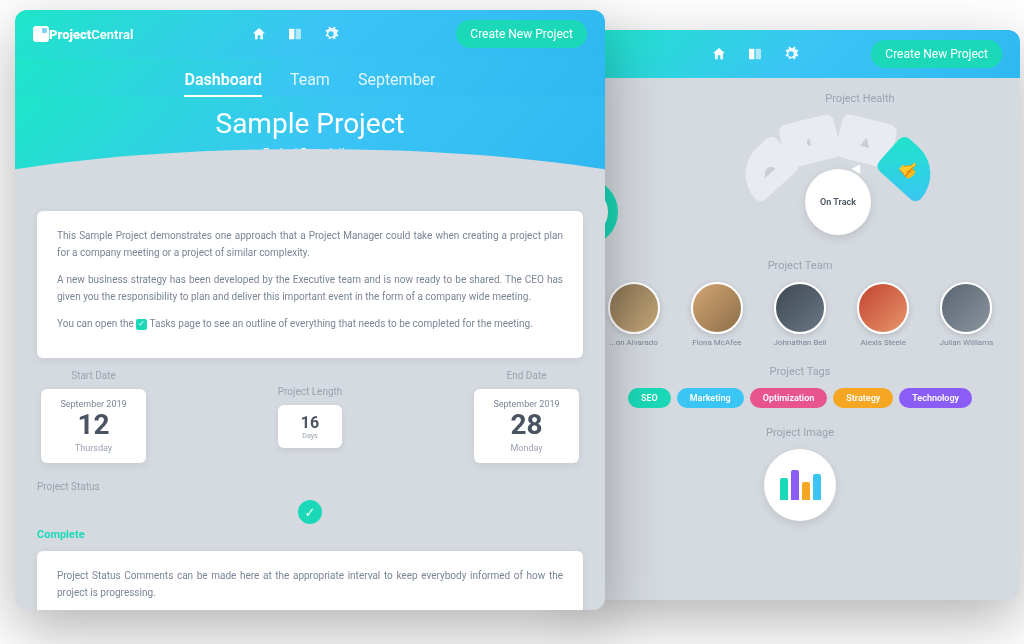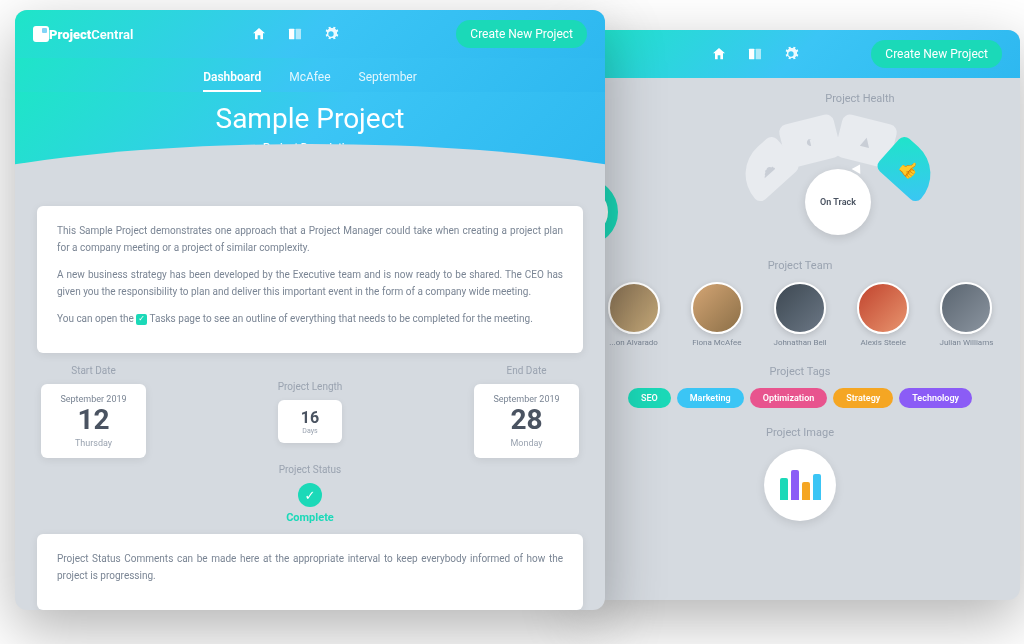--- a/index.html
+++ b/index.html
@@ -7,21 +7,21 @@
 .window{position:absolute;border-radius:12px;overflow:hidden;box-shadow:0 20px 60px rgba(0,0,0,0.3)}
 .window-back{left:580px;top:30px;width:440px;height:570px;background:#d5dae0}
 .window-front{left:15px;top:10px;width:590px;height:600px;background:#d5dae0}
 .header{background:linear-gradient(135deg,#1ee5c8 0%,#3bc5f5 50%,#2eb8f0 100%);padding:10px 18px;display:flex;align-items:center;justify-content:space-between}
 .logo{display:flex;align-items:center;gap:0;color:#fff;font-weight:600;font-size:13px}
 .logo-icon{width:16px;height:16px;background:#fff;border-radius:3px;position:relative}
 .logo-icon::before{content:'';position:absolute;right:2px;top:2px;width:5px;height:5px;background:rgba(46,184,240,0.6);border-radius:1px}
 .nav-icons{display:flex;gap:20px;color:#fff}
 .nav-icon{width:16px;height:16px;cursor:pointer}
 .create-btn{background:#1bd9b8;color:#fff;border:none;padding:7px 14px;border-radius:16px;font-size:12px;font-weight:400;cursor:pointer}
-.tabs{background:linear-gradient(135deg,#1ee5c8 0%,#3bc5f5 50%,#2eb8f0 100%);display:flex;justify-content:center;gap:28px;padding:6px 0 0 0;color:#fff;font-size:12px}
+.tabs{background:linear-gradient(135deg,#1ee5c8 0%,#3bc5f5 50%,#2eb8f0 100%);display:flex;justify-content:center;gap:28px;padding:6px 0 0 0;color:#fff;font-size:16px}
 .tab{padding:6px 0;cursor:pointer;opacity:0.85}
 .tab.active{opacity:1;border-bottom:2px solid #fff;font-weight:600}
 .hero{background:linear-gradient(135deg,#1ee5c8 0%,#3bc5f5 50%,#2eb8f0 100%);padding:10px 20px 30px;text-align:center;color:#fff;position:relative}
 .hero h1{font-size:28px;font-weight:400;margin-bottom:6px}
 .hero-sub{font-size:11px;font-weight:500}
 .hero::after{content:'';position:absolute;bottom:-40px;left:0;right:0;height:80px;background:#d5dae0;border-radius:50% 50% 0 0/100% 100% 0 0;transform:scaleX(1.5)}
 .content{padding:22px;position:relative;z-index:2}
 .card{background:#fff;border-radius:6px;padding:16px 20px;font-size:10px;line-height:1.7;color:#7a8594;text-align:justify;box-shadow:0 2px 8px rgba(0,0,0,0.08)}
 .card p{margin-bottom:10px}
 .check-box{display:inline-block;width:11px;height:11px;background:#1bd9b8;border-radius:2px;vertical-align:middle;position:relative}
@@ -29,21 +29,21 @@
 .dates-row{display:flex;justify-content:space-between;align-items:center;margin-top:12px;padding:0 4px}
 .date-col{text-align:center}
 .date-label{font-size:10px;color:#9aa3b0;margin-bottom:8px}
 .date-card{background:#fff;border-radius:6px;padding:10px 18px;box-shadow:0 2px 8px rgba(0,0,0,0.08);min-width:105px}
 .date-month{font-size:9px;color:#7a8594;margin-bottom:2px}
 .date-num{font-size:28px;font-weight:700;color:#4a5361;line-height:1}
 .date-day{font-size:9px;color:#9aa3b0;margin-top:4px}
 .length-box{background:#fff;border-radius:6px;padding:8px 14px;box-shadow:0 2px 6px rgba(0,0,0,0.08);text-align:center}
 .length-num{font-size:16px;font-weight:700;color:#4a5361}
 .length-days{font-size:7px;color:#9aa3b0}
-.status-section{margin-top:6px;text-align:center}
+.status-section{margin-top:18px;text-align:left}
 .status-label{font-size:10px;color:#9aa3b0;margin-bottom:8px}
 .status-check{width:24px;height:24px;background:#1bd9b8;border-radius:50%;margin:0 auto 4px;display:flex;align-items:center;justify-content:center;color:#fff;font-size:13px}
 .status-text{color:#1bd9b8;font-size:11px;font-weight:700}
 
 
 .back-body{padding:14px 18px;position:relative}
 .section-title{font-size:11px;color:#9aa3b0;text-align:center;margin-bottom:10px}
 .gauge-wrap{position:relative;width:200px;height:100px;margin:0 auto 6px}
 .gauge-seg{position:absolute;width:56px;height:44px;display:flex;align-items:center;justify-content:center}
 .seg1{left:0;top:32px;background:#e8ebef;border-radius:40px 8px 8px 8px;transform:rotate(-42deg)}
@@ -185,21 +185,21 @@
       <span>
           <svg class="nav-icon" viewBox="0 0 24 24" fill="#fff">
             <path d="M12 8a4 4 0 100 8 4 4 0 000-8zm9 4l2 1-1 3-2-1a8 8 0 01-2 2l1 2-3 1-1-2h-3l-1 2-3-1 1-2a8 8 0 01-2-2l-2 1-1-3 2-1v-3l-2-1 1-3 2 1a8 8 0 012-2l-1-2 3-1 1 2h3l1-2 3 1-1 2a8 8 0 012 2l2-1 1 3-2 1z" opacity="0.9"></path>
           </svg>
         </span>
     </div>
     <button class="create-btn">Create New Project</button>
   </div>
   <div class="tabs">
     <div class="tab active">Dashboard</div>
-    <div class="tab">McAfee</div>
+    <div class="tab">Team</div>
     <div class="tab">September</div>
   </div>
   <div class="hero">
     <h1>Sample Project</h1>
     <div class="hero-sub">Project Description</div>
   </div>
   <div class="content">
     <div class="card">
       <p>This Sample Project demonstrates one approach that a Project Manager could take when creating a project plan for a company meeting or a project of similar complexity.</p>
       <p>A new business strategy has been developed by the Executive team and is now ready to be shared. The CEO has given you the responsibility to plan and deliver this important event in the form of a company wide meeting.</p>

